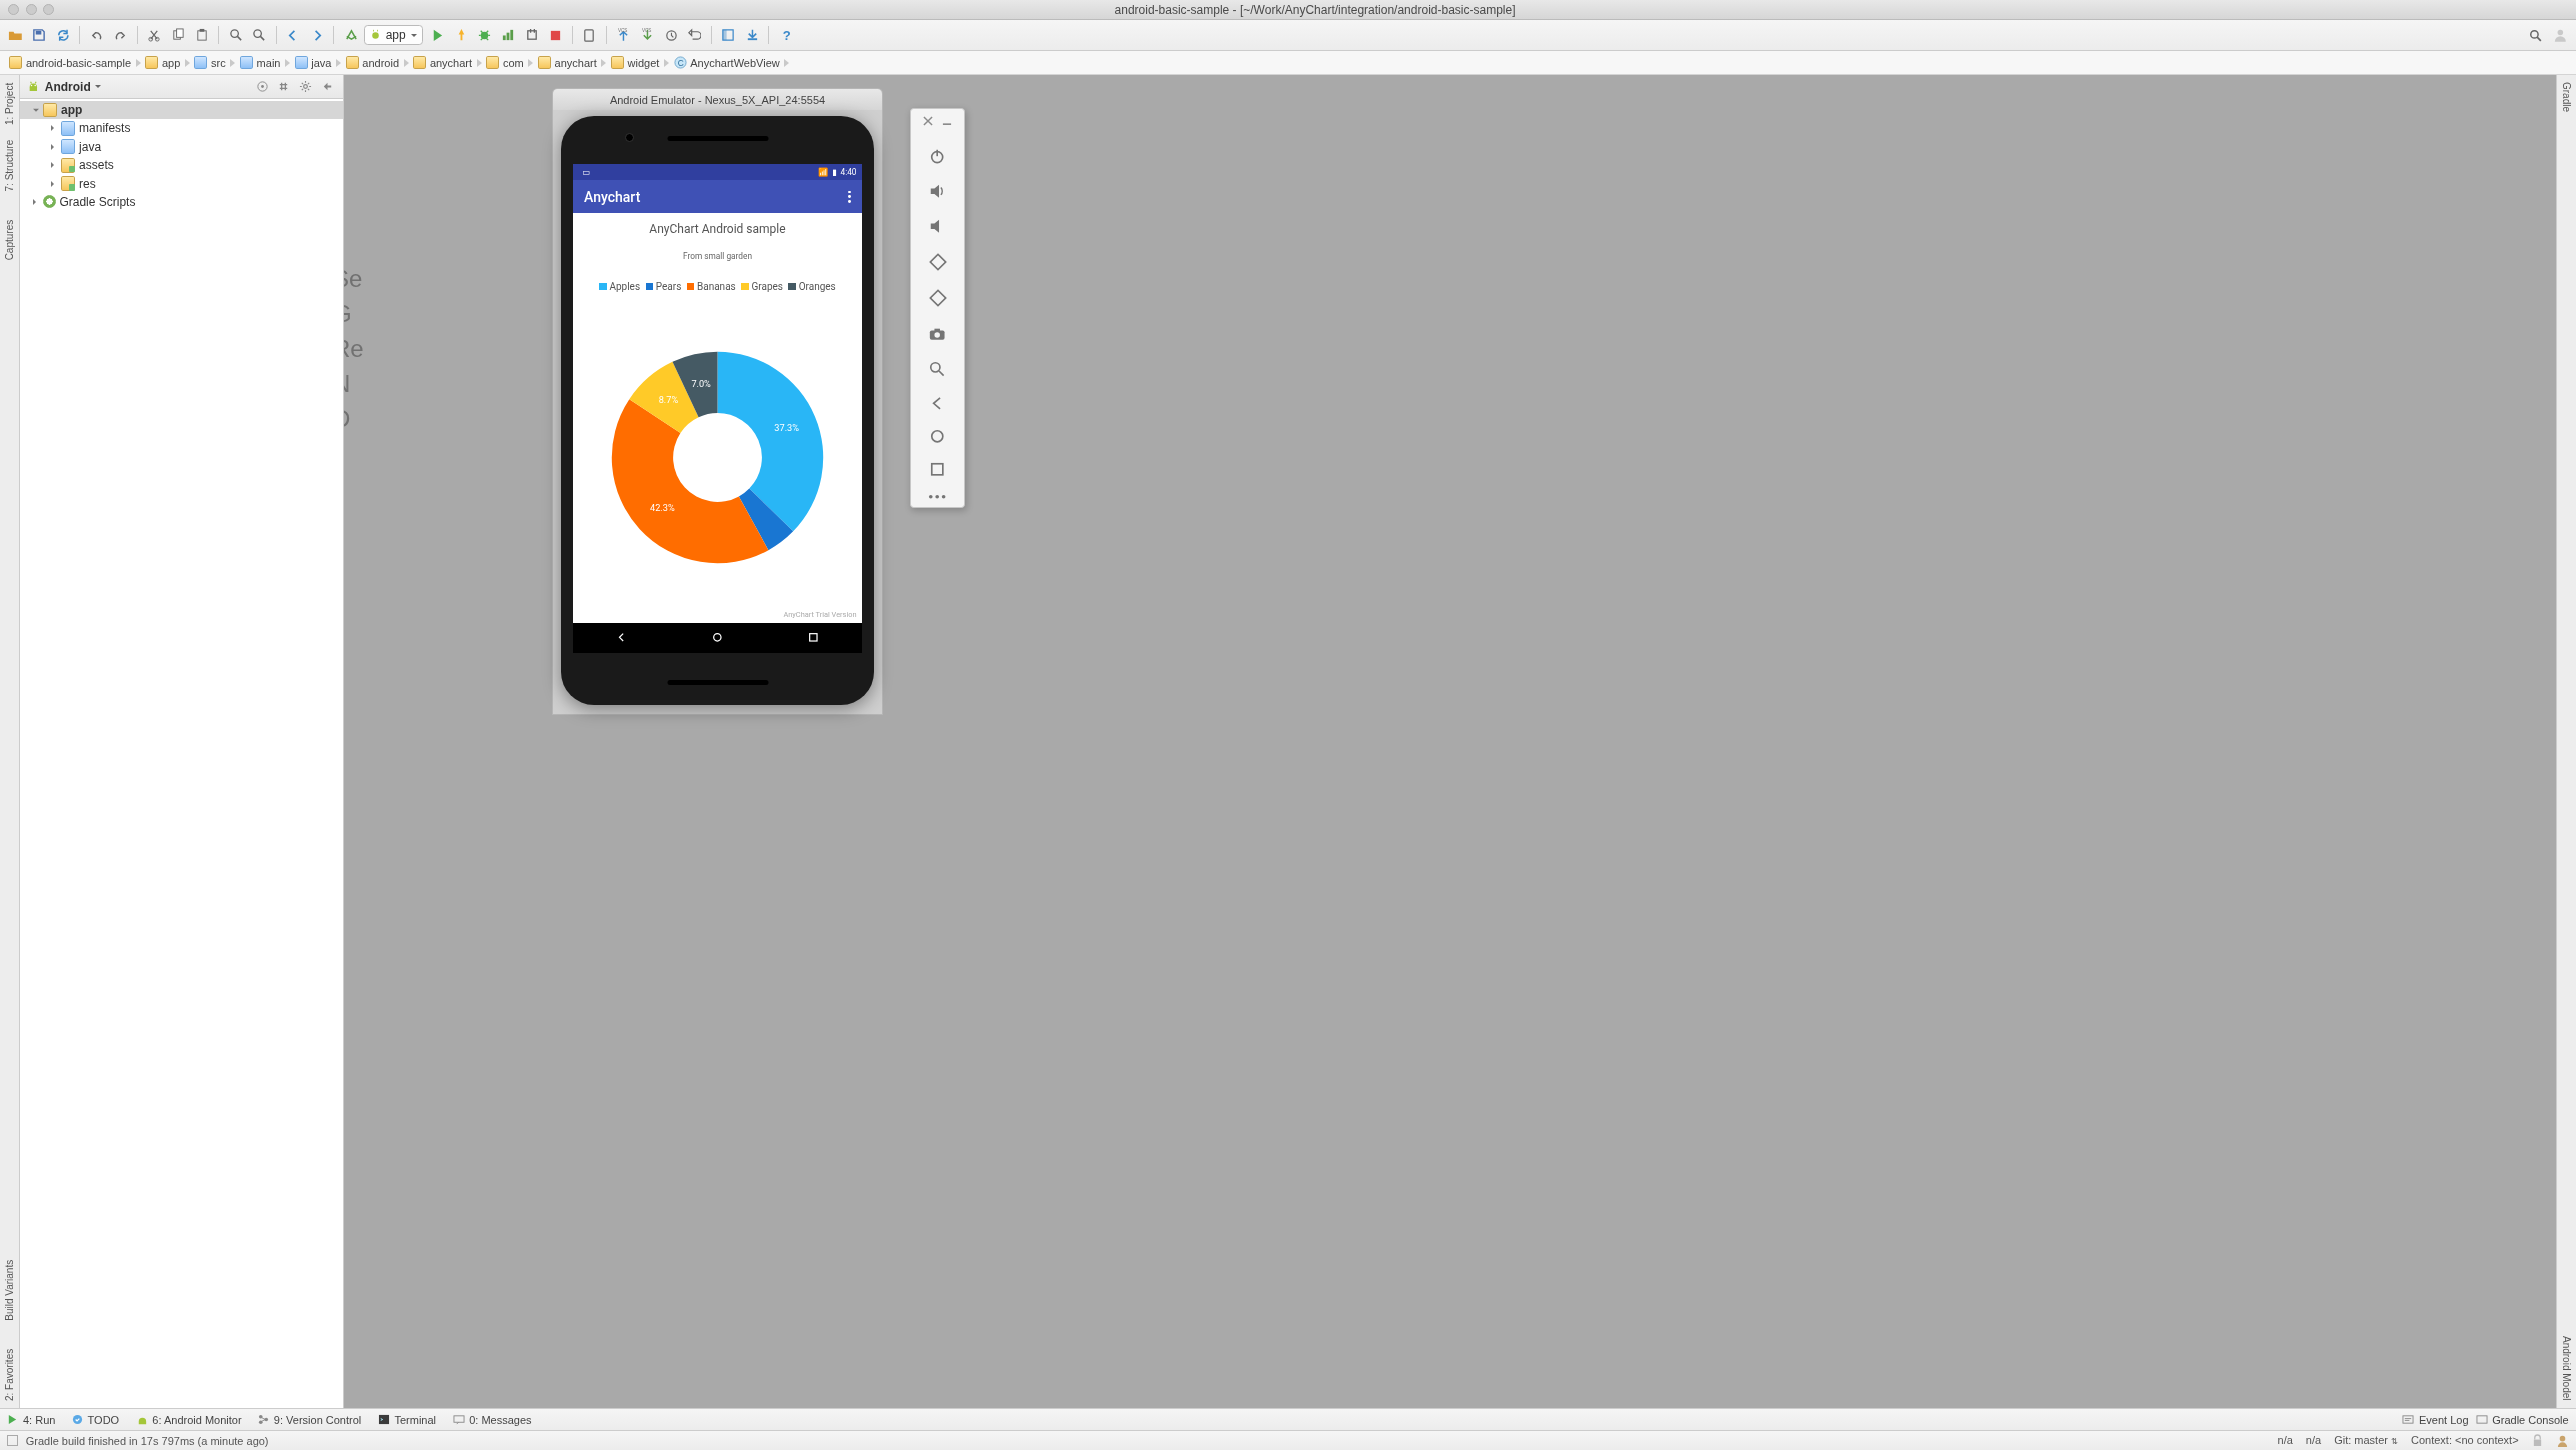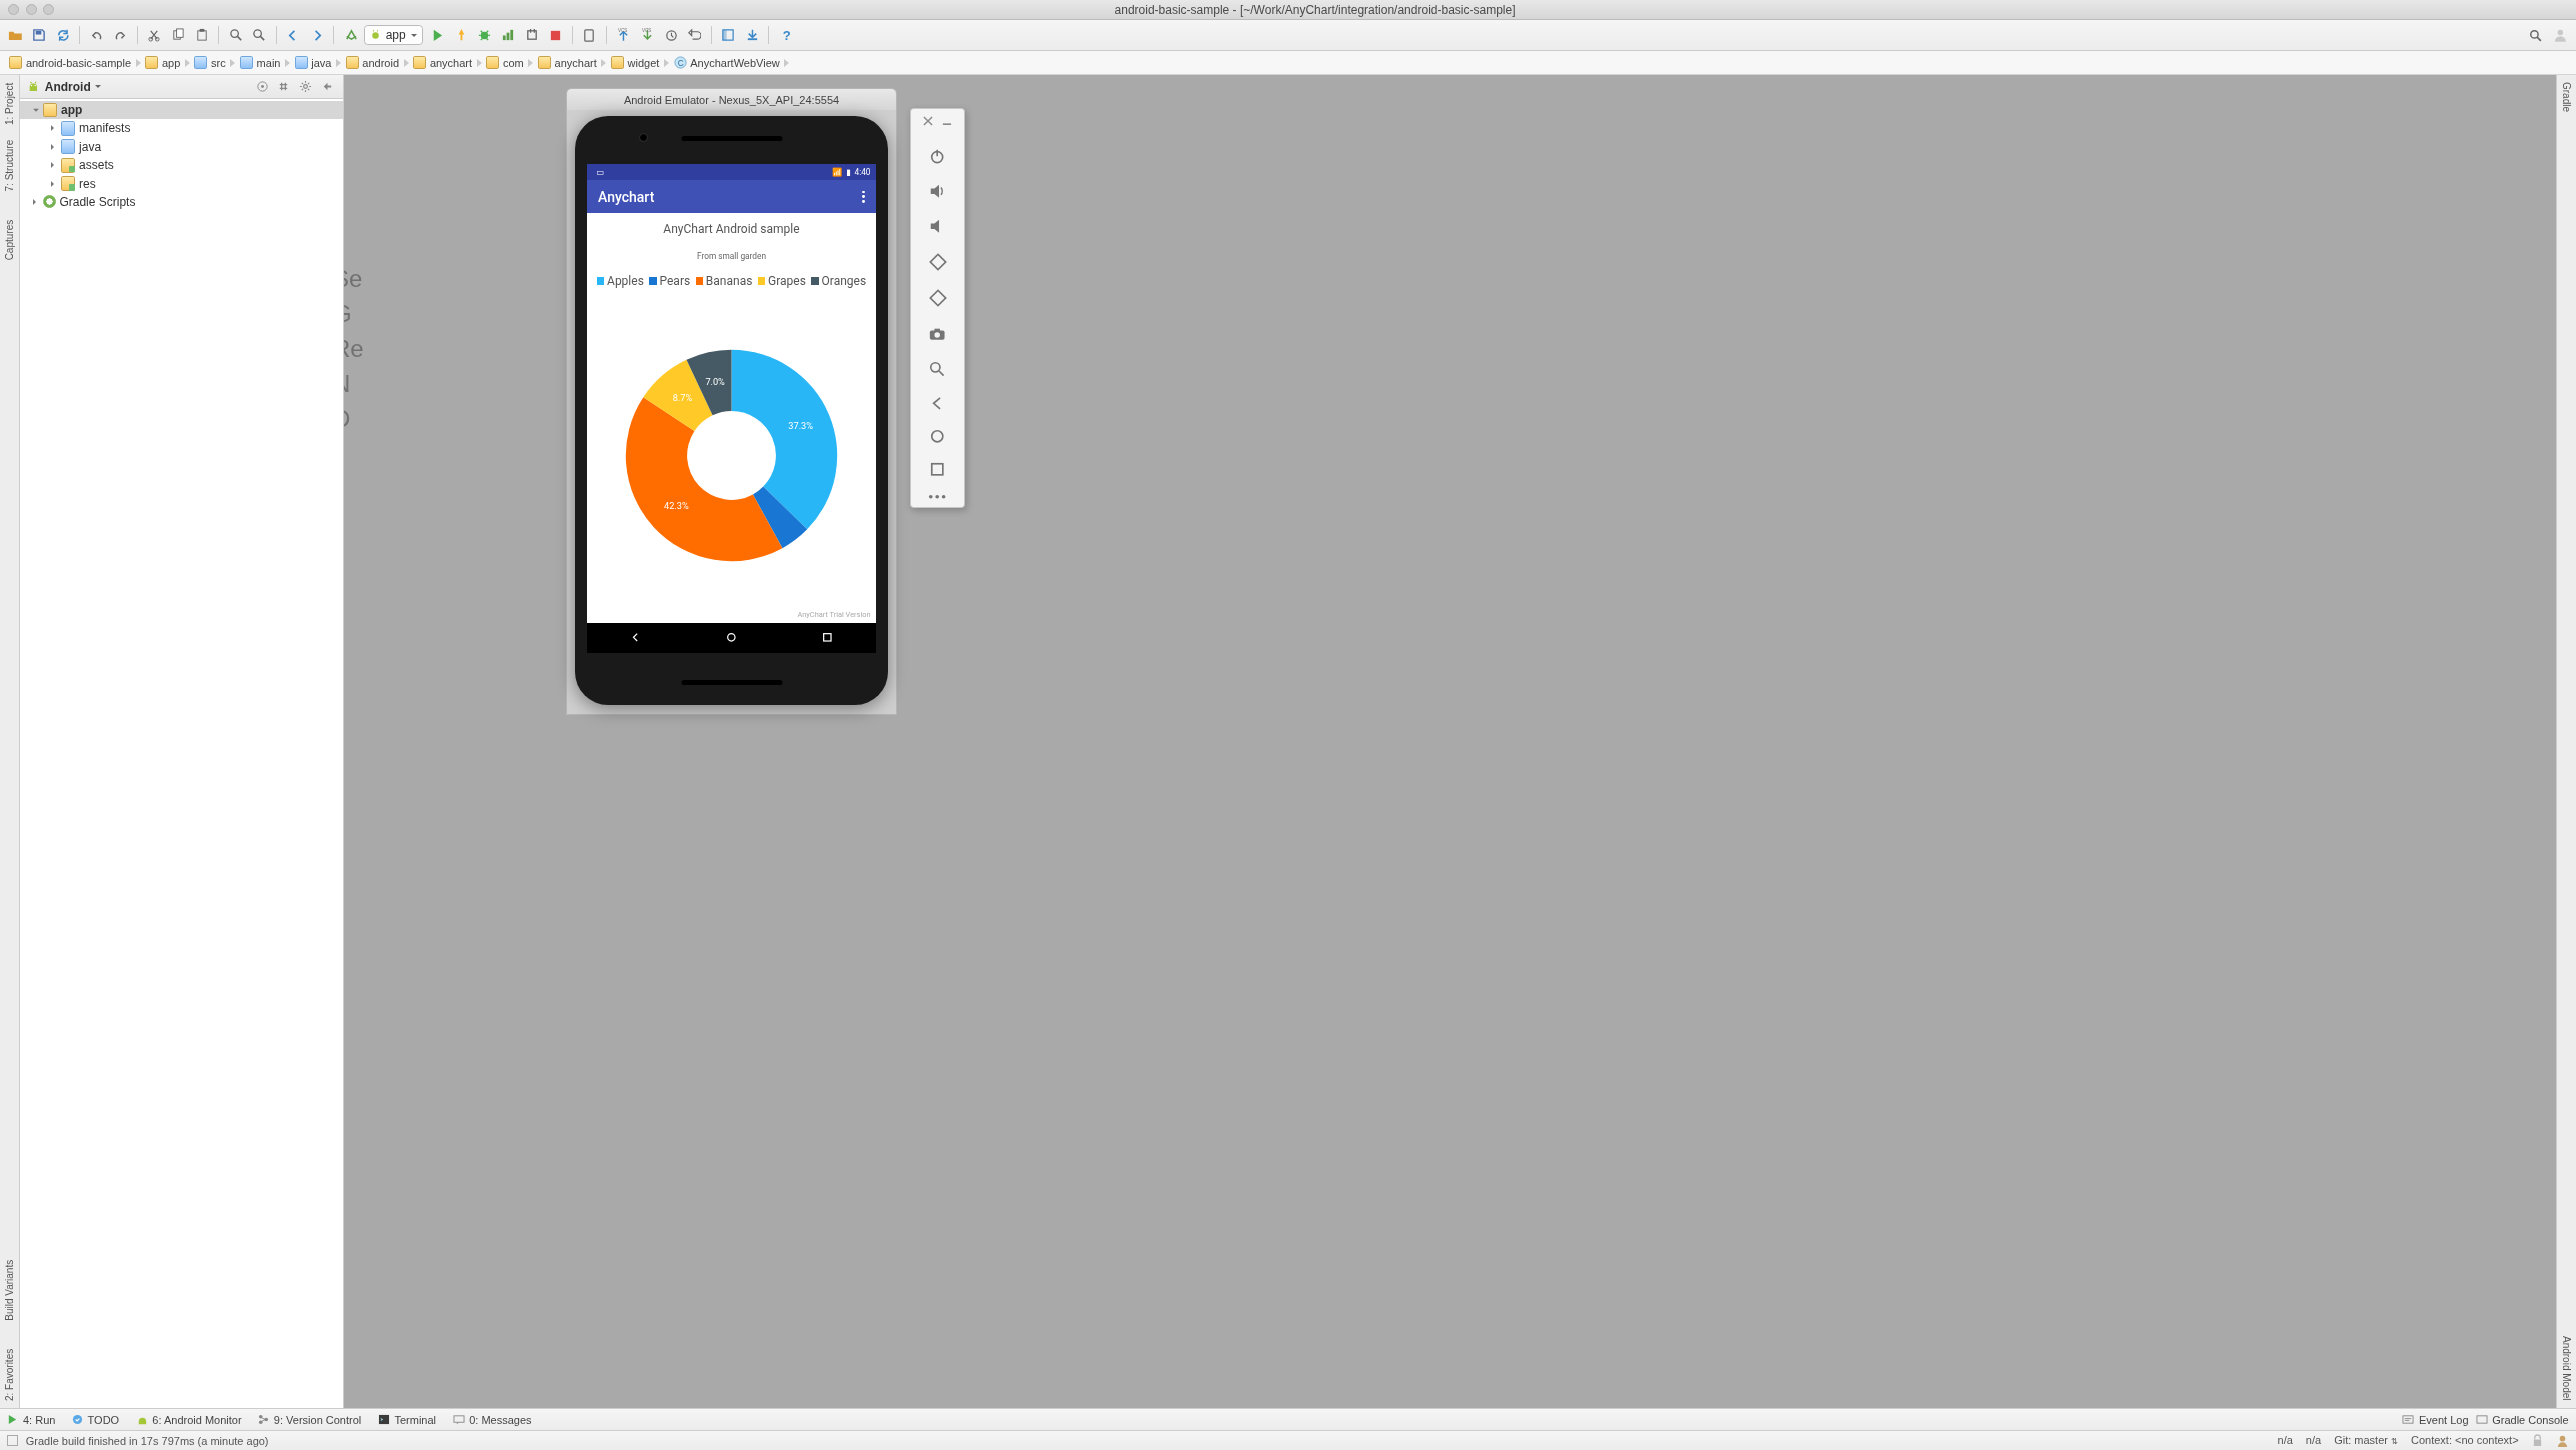--- a/index.html
+++ b/index.html
@@ -34,36 +34,36 @@
 .tree-arrow.open{border-top-color:#7a7a7a;transform:translateY(1.8px)}
 .tree-arrow.closed{border-left-color:#7a7a7a}
 .tree-ico{width:14.7px;height:14.7px;display:inline-block}
 .folder{background:linear-gradient(#ffe9a6,#f6c65c);border:0.9px solid #c7a24a;border-radius:1.8px;position:relative}
 .folder.blue{background:linear-gradient(#cfe6ff,#8ec0f6);border-color:#6fa6dd}
 .folder.res{background:linear-gradient(#ffe9a6,#f6c65c);border-color:#c7a24a}
 .folder.res:after{content:"";position:absolute;right:-0.9px;bottom:-0.9px;width:6.4px;height:6.4px;background:#6ec06e;border-radius:0.9px}
 .gradle-ico{width:13px;height:13px;border-radius:50%;border:1.8px solid #77b255;background:radial-gradient(circle at 50% 50%,#fff 40%,#77b255 41%)}
 .editor{flex:1;background:#a9a9a9;position:relative;overflow:hidden}
 .bg-labels{position:absolute;left:-11px;top:186px;color:#717171;font-size:24px;line-height:35px}
-.emulator-window{position:absolute;left:222px;top:13px;width:331px}
+.emulator-window{position:absolute;left:208px;top:13px;width:331px}
 .emu-title{height:22px;background:linear-gradient(#e8e8e8,#d6d6d6);border:0.9px solid #b5b5b5;border-bottom:none;border-radius:5.5px 5.5px 0 0;display:flex;align-items:center;justify-content:center;font-size:11px;color:#444}
 .phone{width:313px;height:589px;margin:0 auto;background:#1a1a1a;border-radius:33px;padding:48px 12px 52px;position:relative;box-shadow:0 3.7px 18.4px rgba(0,0,0,.4)}
 .phone:before{content:"";position:absolute;top:20px;left:50%;transform:translateX(-50%);width:101px;height:5.5px;background:#000;border-radius:2.8px}
 .phone:after{content:"";position:absolute;bottom:20px;left:50%;transform:translateX(-50%);width:101px;height:4.6px;background:#000;border-radius:2.8px}
 .camera{position:absolute;top:17.5px;left:64px;width:9.2px;height:9.2px;border-radius:50%;background:#000;border:0.9px solid #333}
 .screen{width:100%;height:100%;background:#fff;display:flex;flex-direction:column;font-family:Roboto,Arial,sans-serif}
 .statusbar{height:16.6px;background:#303f9f;color:#fff;display:flex;align-items:center;justify-content:flex-end;padding:0 5.5px;font-size:8.3px;gap:3.7px}
 .statusbar .left{margin-right:auto;margin-left:3.7px}
 .appbar{height:33px;background:#3f51b5;color:#fff;display:flex;align-items:center;padding:0 11px;font-size:14px;font-weight:500}
 .appbar .dots{margin-left:auto;display:flex;flex-direction:column;gap:1.8px}
 .appbar .dots span{width:2.8px;height:2.8px;border-radius:50%;background:#fff}
 .chart-area{flex:1;background:#fff;position:relative;display:flex;flex-direction:column;align-items:center}
 .chart-title{font-size:12px;color:#555;margin-top:9.2px}
 .chart-sub{font-size:8.3px;color:#666;margin-top:14.7px}
-.legend{display:flex;gap:5.5px;margin-top:13px;font-size:12px;color:#555}
+.legend{display:flex;gap:5.5px;margin-top:20px;font-size:10px;color:#555}
 .legend .item{display:flex;align-items:center;gap:2.8px}
 .legend .sw{width:7.4px;height:7.4px}
 .donut-wrap{flex:1;display:flex;align-items:center;justify-content:center;width:100%}
 .trial{position:absolute;bottom:3.7px;right:5.5px;font-size:7.4px;color:#aaa}
 .navbar{height:29.5px;background:#000;display:flex;align-items:center;justify-content:space-around}
 .navbar svg{width:14.7px;height:14.7px}
 .emu-controls{position:absolute;left:566px;top:33px;width:55px;background:#f4f4f4;border:0.9px solid #c7c7c7;border-radius:3.7px;padding:7.4px 0;display:flex;flex-direction:column;align-items:center;gap:16.6px;box-shadow:1.8px 2.8px 7.4px rgba(0,0,0,.2)}
 .emu-controls .top{display:flex;gap:9.2px;margin-bottom:3.7px}
 .emu-controls .ctl{color:#757575;display:flex;align-items:center;justify-content:center}
 .bottombar{height:22px;background:linear-gradient(#f5f5f5,#ececec);border-top:0.9px solid #ccc;display:flex;align-items:center;padding:0 7.4px;gap:16.6px;font-size:11px;color:#444}

